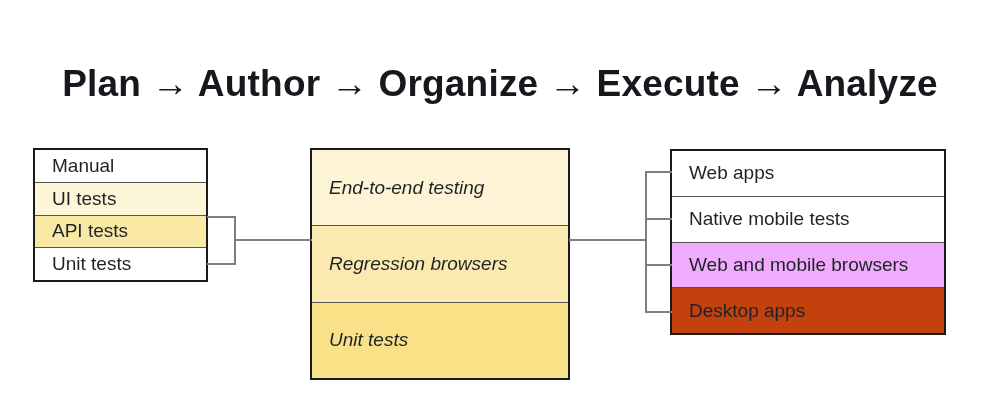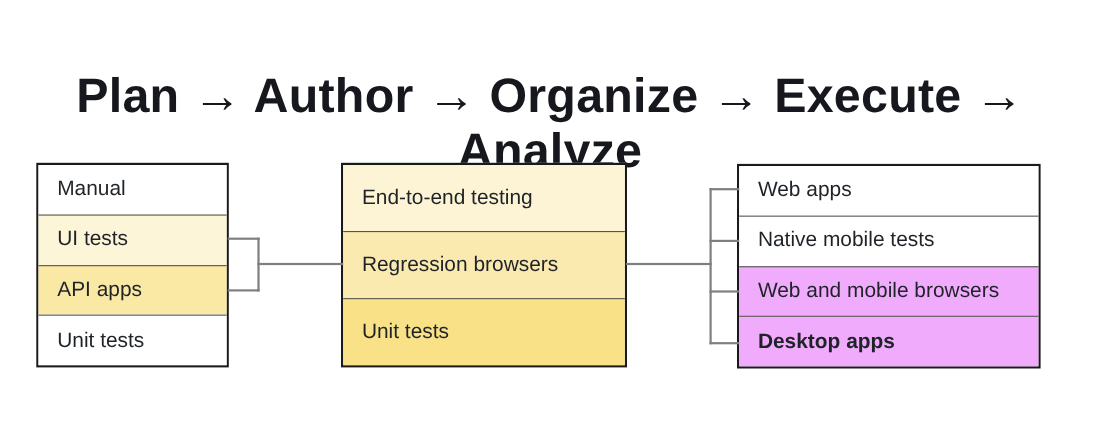--- a/index.html
+++ b/index.html
@@ -15,21 +15,21 @@
     background: #ffffff;
     overflow: hidden;
   }
   .title {
     position: absolute;
     top: 63px;
     left: 0;
     width: 1000px;
     margin: 0;
     text-align: center;
-    font-size: 44px;
+    font-size: 37px;
     font-weight: 700;
     letter-spacing: 0.2px;
     color: #16181d;
   }
   .box {
     position: absolute;
     display: flex;
     flex-direction: column;
     border: 2px solid #1a1a1a;
     box-sizing: border-box;
@@ -42,22 +42,22 @@
     padding-left: 17px;
     font-size: 19px;
     color: #1f2328;
     border-top: 1px solid #55554f;
     box-sizing: border-box;
     white-space: nowrap;
   }
   .box .row:first-child {
     border-top: none;
   }
-  #left-box   { left: 33px;  top: 148px; width: 175px; height: 186px; }
-  #middle-box { left: 310px; top: 148px; width: 260px; height: 186px; }
+  #left-box   { left: 33px;  top: 148px; width: 175px; height: 134px; }
+  #middle-box { left: 310px; top: 148px; width: 260px; height: 232px; font-style: italic; }
   #right-box  { left: 670px; top: 149px; width: 276px; height: 186px; }
   .connector {
     position: absolute;
     background: #7f7f7f;
   }
   
   #l-stub-1 { left: 207px; top: 216px; width: 29px; height: 2px; }
   #l-stub-2 { left: 207px; top: 263px; width: 29px; height: 2px; }
   #l-vert   { left: 234px; top: 216px; width: 2px;  height: 49px; }
   #l-main   { left: 234px; top: 239px; width: 78px; height: 2px; }
@@ -72,35 +72,35 @@
 </head>
 <body>
 
 <div class="canvas">
 
   <h1 class="title" style="color: rgb(22, 24, 29);">Plan → Author → Organize → Execute → Analyze</h1>
 
   <div class="box" id="left-box">
     <div class="row" style="background: rgb(255, 255, 255);">Manual</div>
     <div class="row" style="background: rgb(253, 245, 216);">UI tests</div>
-    <div class="row" style="background: rgb(250, 232, 165);">API apps</div>
+    <div class="row" style="background: rgb(250, 232, 165);">API tests</div>
     <div class="row" style="background: rgb(255, 255, 255);">Unit tests</div>
   </div>
 
   <div class="box" id="middle-box">
     <div class="row" style="background: rgb(252, 244, 213);">End-to-end testing</div>
     <div class="row" style="background: rgb(250, 234, 176);">Regression browsers</div>
     <div class="row" style="background: rgb(249, 225, 135);">Unit tests</div>
   </div>
 
   <div class="box" id="right-box">
     <div class="row" style="background: rgb(255, 255, 255);">Web apps</div>
     <div class="row" style="background: rgb(255, 255, 255);">Native mobile tests</div>
     <div class="row" style="background: #f0abfc;">Web and mobile browsers</div>
-    <div class="row" style="background: #f0abfc; font-weight: bold;">Desktop apps</div>
+    <div class="row" style="background: #c2410c;">Desktop apps</div>
   </div>
 
   <div class="connector" id="l-stub-1" style="background: rgb(127, 127, 127);"></div>
   <div class="connector" id="l-stub-2" style="background: rgb(127, 127, 127);"></div>
   <div class="connector" id="l-vert" style="background: rgb(127, 127, 127);"></div>
   <div class="connector" id="l-main" style="background: rgb(127, 127, 127);"></div>
   <div class="connector" id="r-main" style="background: rgb(127, 127, 127);"></div>
   <div class="connector" id="r-vert" style="background: rgb(127, 127, 127);"></div>
   <div class="connector" id="r-stub-1" style="background: rgb(127, 127, 127);"></div>
   <div class="connector" id="r-stub-2" style="background: rgb(127, 127, 127);"></div>

